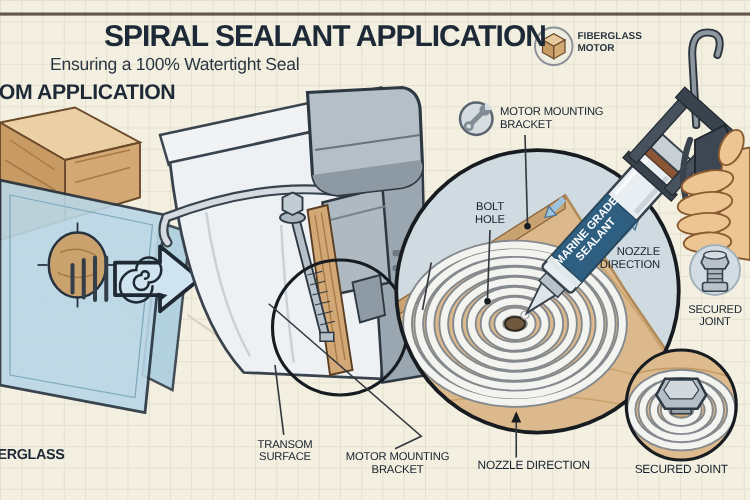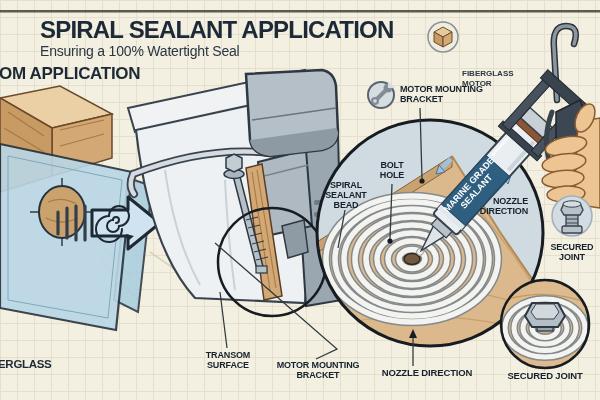--- a/index.html
+++ b/index.html
@@ -7,36 +7,36 @@
     position:relative;width:600px;height:400px;overflow:hidden;
     font-family:"Liberation Sans",sans-serif;
     background-color:#f3f0e2;
     background-image:
       linear-gradient(#e4e0cd 1px, transparent 1px),
       linear-gradient(90deg,#e4e0cd 1px, transparent 1px);
     background-size:17px 17px;
   }
   #art{position:absolute;left:0;top:0;}
   .lbl{
-    position:absolute;font-weight:bold;font-size:9px;line-height:1.12;
+    position:absolute;font-weight:normal;font-size:9px;line-height:1.12;
     letter-spacing:-0.15px;color:#16212c;z-index:5;
   }
   .center{text-align:center;}
   .right{text-align:right;}
   #title{
-    position:absolute;left:40px;top:16px;width:440px;text-align:left;
+    position:absolute;left:40px;top:16px;width:440px;text-align:center;
     font-size:24px;font-weight:bold;letter-spacing:-0.8px;color:#1d2936;z-index:5;
   }
   #subtitle{
     position:absolute;left:40px;top:43px;width:440px;text-align:left;
     font-size:14px;color:#2a3642;letter-spacing:-0.2px;z-index:5;
   }
   #legend-text{
     position:absolute;left:462px;top:24px;width:70px;
-    font-size:8px;font-weight:bold;line-height:1.25;color:#2b3640;z-index:5;margin-top:45px;
+    font-size:8px;font-weight:bold;line-height:1.25;color:#2b3640;z-index:5;
   }
   #section-title{
     position:absolute;left:-1px;top:64px;font-size:17px;font-weight:bold;
     letter-spacing:-0.3px;color:#1d2936;z-index:5;
   }
   #fiberglass-cut{
     position:absolute;left:-2px;top:358px;font-size:11.5px;font-weight:bold;
     letter-spacing:-0.3px;color:#1d2936;z-index:5;
   }
   #tube-label{
@@ -311,21 +311,20 @@
   <div>FIBERGLASS</div>
   <div>MOTOR</div>
 </div>
 
 <div id="section-title">OM APPLICATION</div>
 <div id="fiberglass-cut">ERGLASS</div>
 
 <div class="lbl center" style="left:188px;top:350px;width:80px;">TRANSOM SURFACE</div>
 <div class="lbl center" style="left:264px;top:360px;width:108px;">MOTOR MOUNTING BRACKET</div>
 <div class="lbl" style="left:400px;top:84px;width:95px;">MOTOR MOUNTING BRACKET</div>
-<div class="lbl center" style="left:320px;top:180px;width:52px;">SPIRAL SEALANT BEAD</div>
 <div class="lbl center" style="left:372px;top:160px;width:40px;">BOLT HOLE</div>
 <div class="lbl right" style="left:472px;top:196px;width:56px;">NOZZLE DIRECTION</div>
 <div class="lbl center" style="left:367px;top:368px;width:120px;font-size:9.5px;">NOZZLE DIRECTION</div>
 <div class="lbl center" style="left:545px;top:242px;width:54px;">SECURED JOINT</div>
 <div class="lbl center" style="left:490px;top:371px;width:110px;font-size:9.5px;">SECURED JOINT</div>
 
 <div id="tube-label">MARINE GRADE SEALANT</div>
 
 </div>
 

